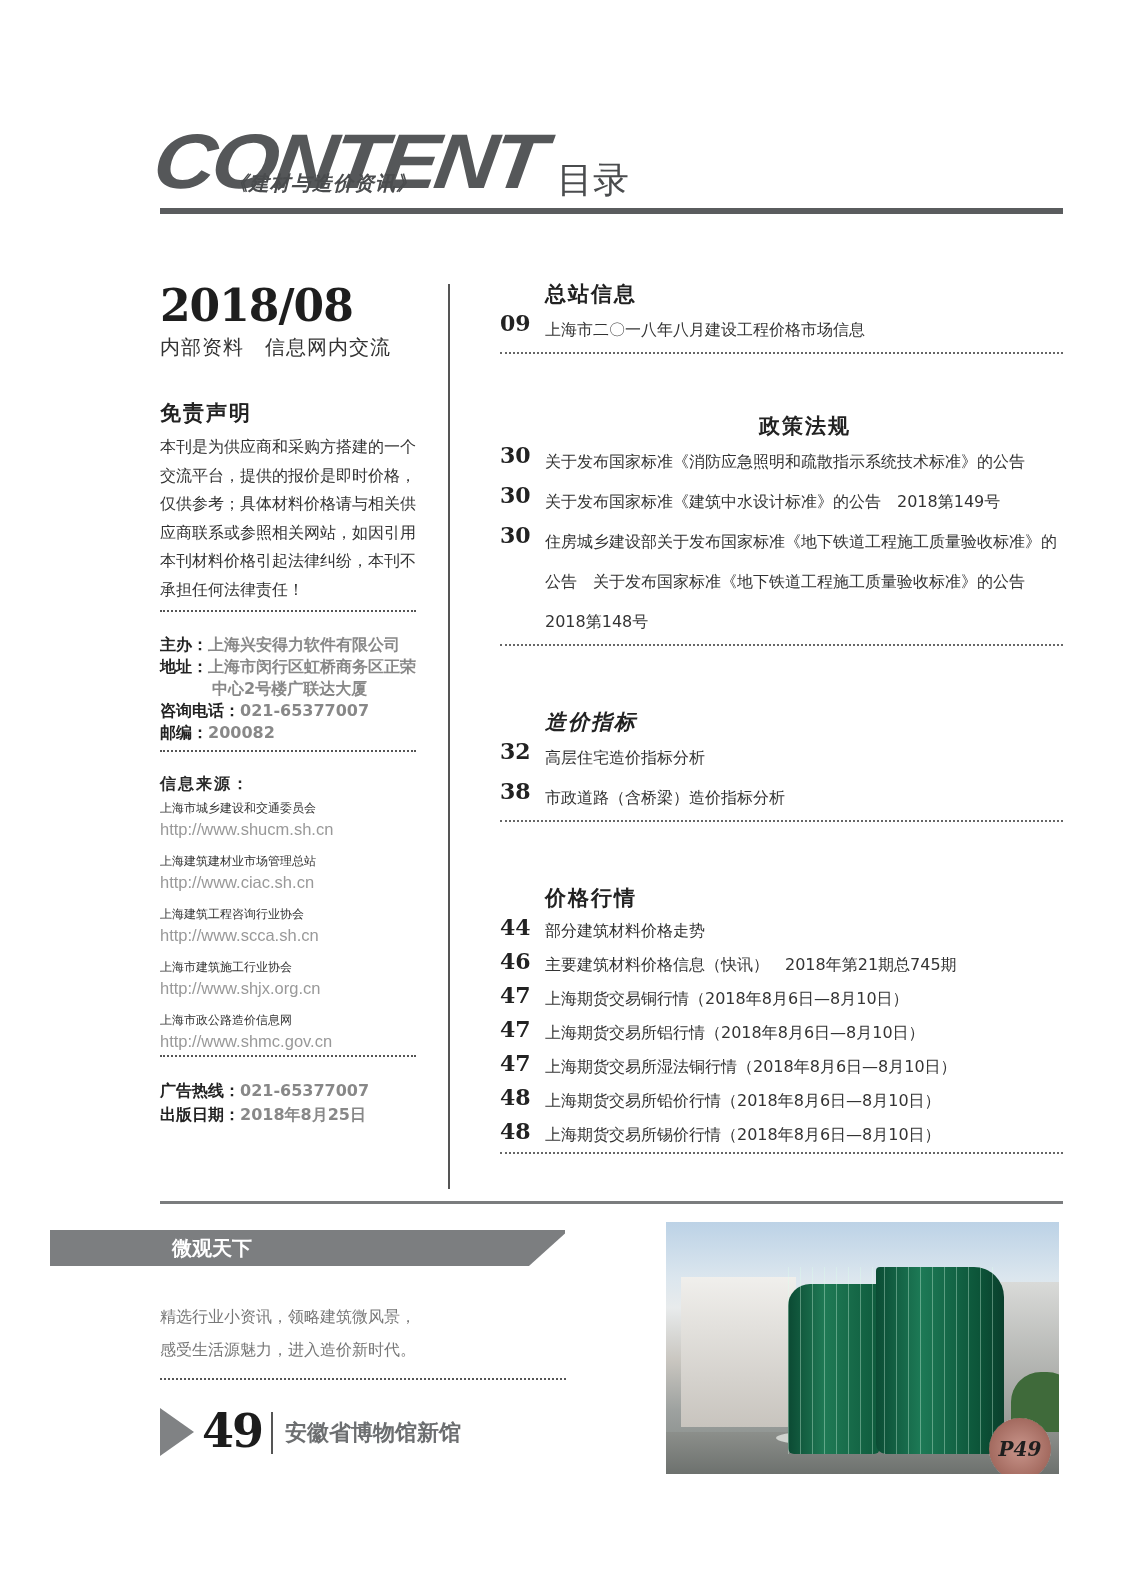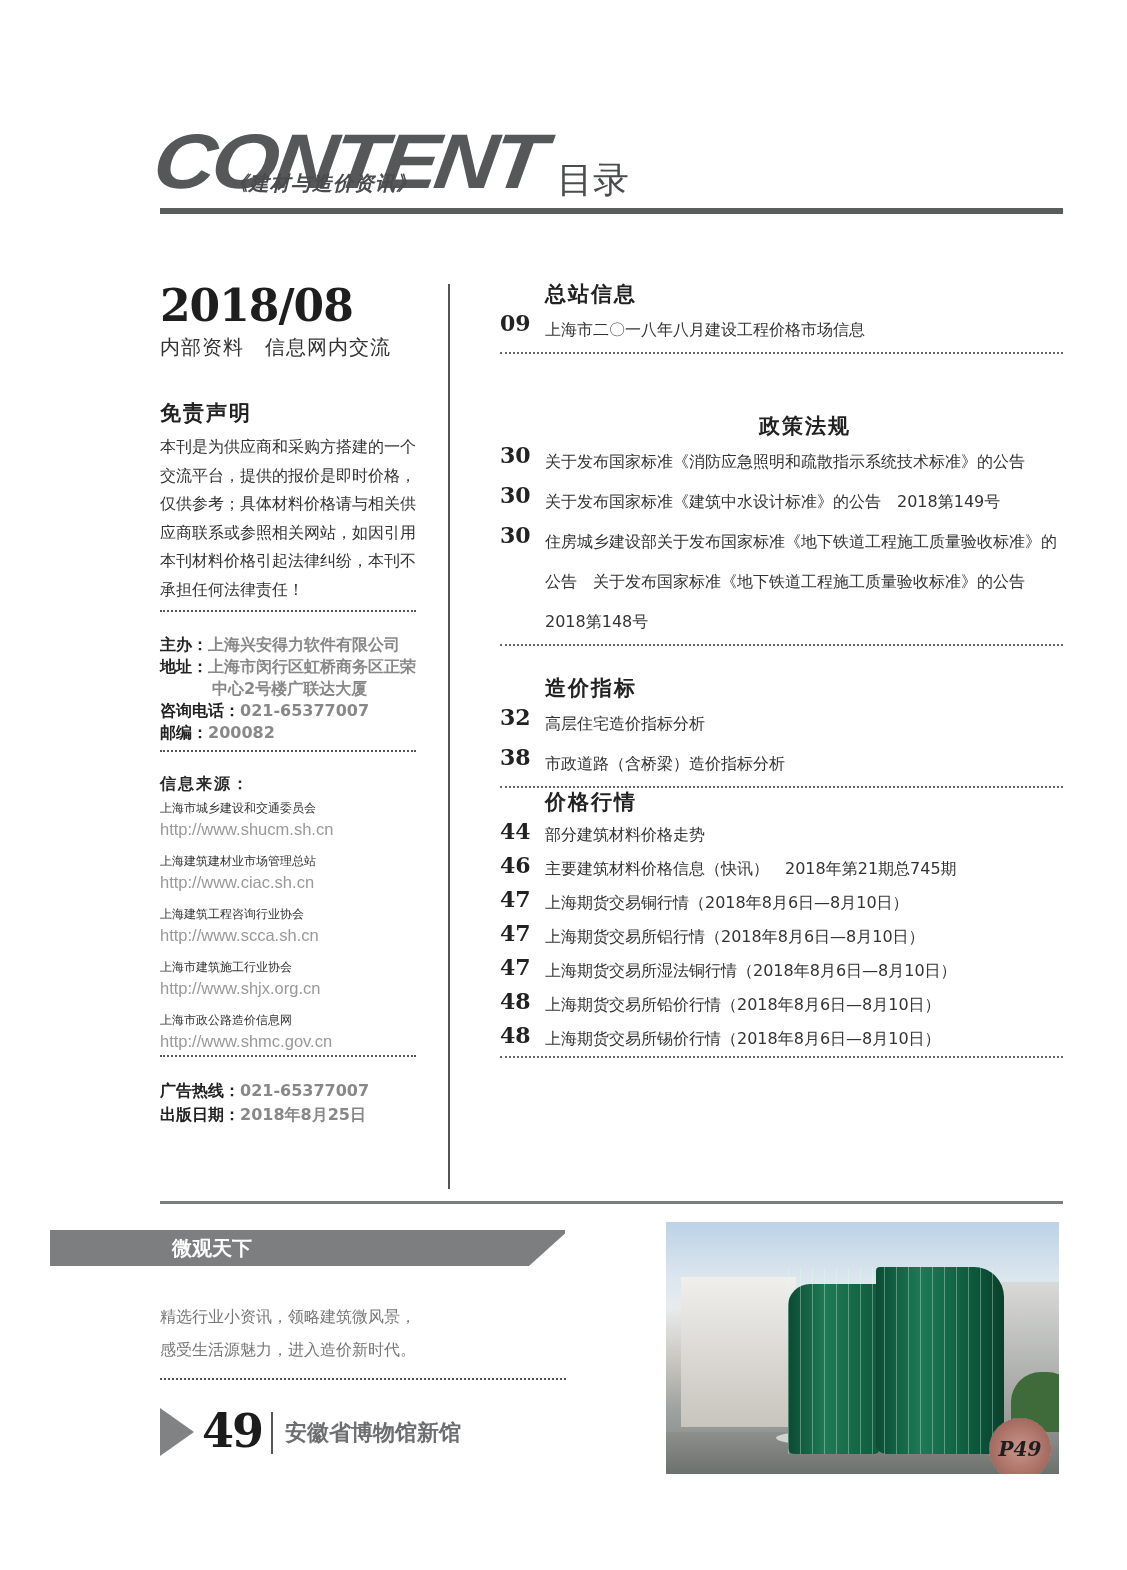--- a/index.html
+++ b/index.html
@@ -143,32 +143,32 @@
   <div class="toc-row">
     <span class="toc-num">30</span>
     <span class="toc-text">关于发布国家标准《建筑中水设计标准》的公告　2018第149号</span>
   </div>
   <div class="toc-row">
     <span class="toc-num">30</span>
     <span class="toc-text" style="width:520px;">住房城乡建设部关于发布国家标准《地下铁道工程施工质量验收标准》的公告　关于发布国家标准《地下铁道工程施工质量验收标准》的公告 2018第148号</span>
   </div>
   <div class="sec-dots" style="margin-top:2px;"></div>
 
-  <div class="sec-title" style="margin-top:28px;">造价指标</div>
+  <div class="sec-title" style="margin-top:62px;font-style:italic;">造价指标</div>
   <div class="toc-row">
     <span class="toc-num">32</span>
     <span class="toc-text">高层住宅造价指标分析</span>
   </div>
   <div class="toc-row">
     <span class="toc-num">38</span>
     <span class="toc-text">市政道路（含桥梁）造价指标分析</span>
   </div>
   <div class="sec-dots" style="margin-top:2px;"></div>
 
-  <div class="sec-title" style="">价格行情</div>
+  <div class="sec-title" style="margin-top:62px;">价格行情</div>
   <div class="toc-row">
     <span class="toc-num">44</span>
     <span class="toc-text tight">部分建筑材料价格走势</span>
   </div>
   <div class="toc-row">
     <span class="toc-num">46</span>
     <span class="toc-text tight">主要建筑材料价格信息（快讯）　2018年第21期总745期</span>
   </div>
   <div class="toc-row">
     <span class="toc-num">47</span>

